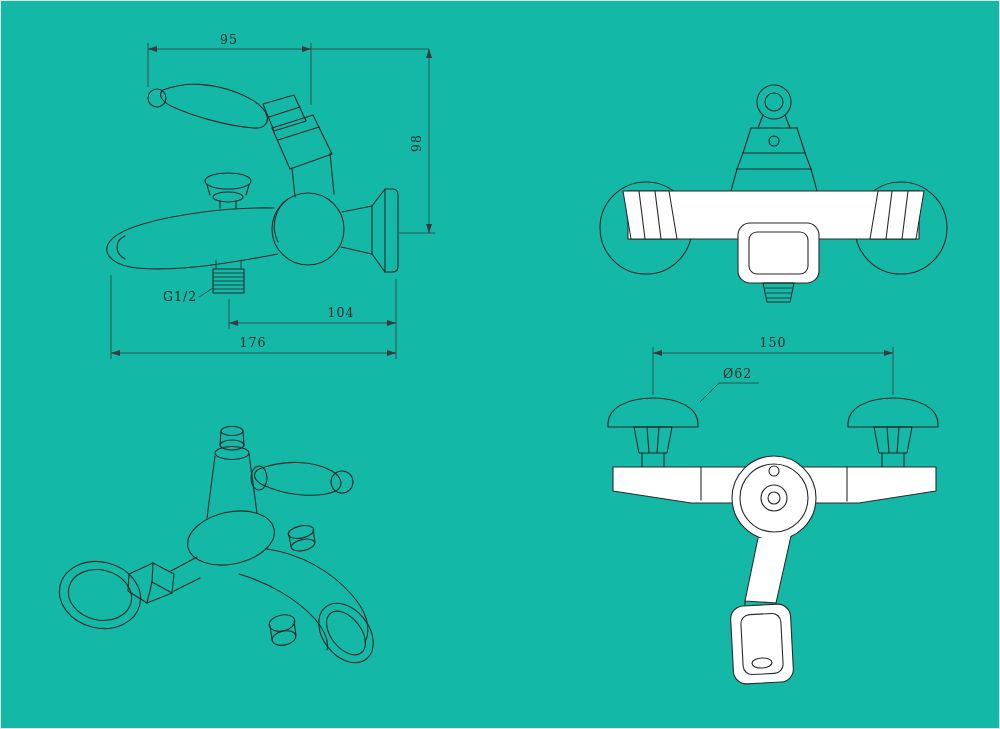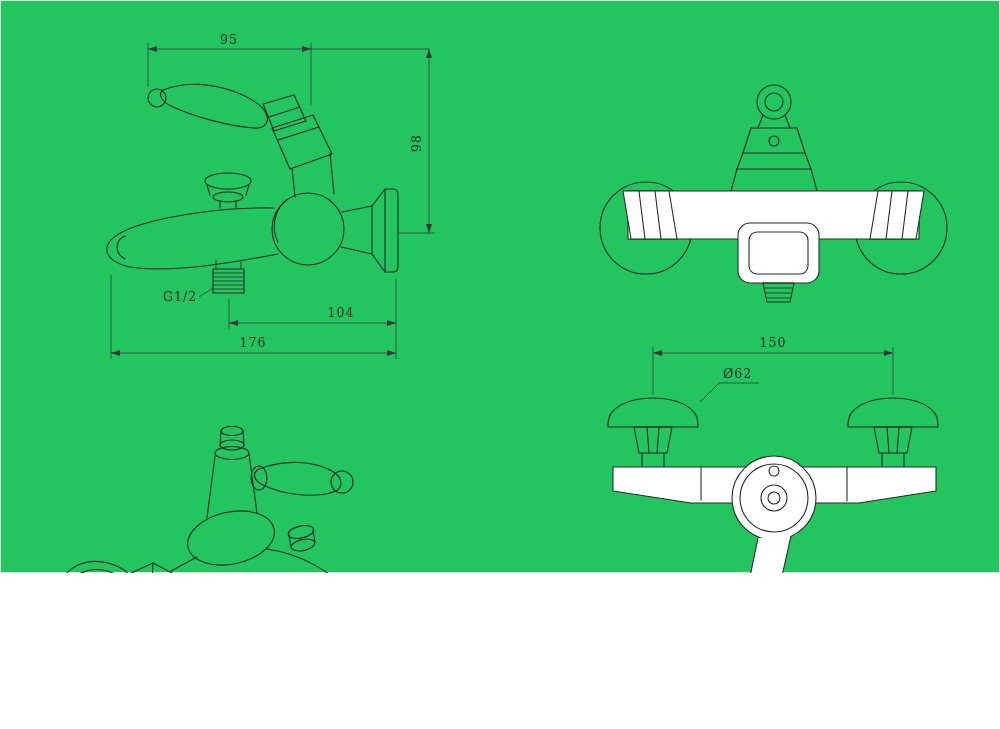--- a/index.html
+++ b/index.html
@@ -1,19 +1,19 @@
 <!DOCTYPE html>
 <html><head>
 <meta charset="utf-8">
 <style>
   html,body{margin:0;padding:0;background:#fff;}
   .canvas{
     position:relative;
-    width:1000px;height:573px;
-    background:#22c55e;
+    width:1000px;height:729px;
+    background:#14b8a6;
     border:1px solid #e3e3e3;
     box-sizing:border-box;
     font-family:"DejaVu Serif", serif;
   }
   svg{display:block;}
   .obj{stroke:#2a2a2a;stroke-width:1.1;fill:none;stroke-linecap:round;stroke-linejoin:round;}
   .objf{stroke:#2a2a2a;stroke-width:1.1;fill:#ffffff;stroke-linejoin:round;}
   .dim{stroke:#3a3a3a;stroke-width:0.8;fill:none;}
   .arrow{fill:#3a3a3a;stroke:none;}
   .dimtext{font-family:"DejaVu Serif", serif;font-size:12.5px;fill:#2a2a2a;letter-spacing:1px;}

